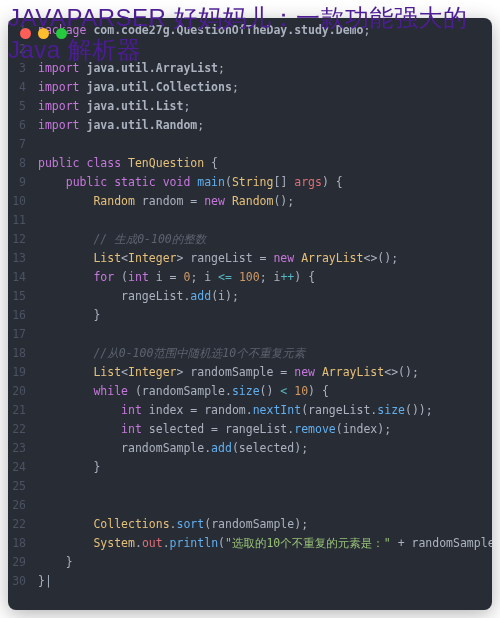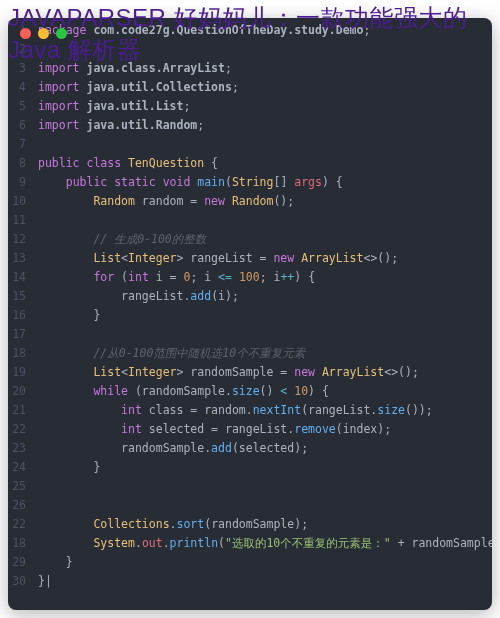--- a/index.html
+++ b/index.html
@@ -95,39 +95,39 @@
 
 <div class="editor-frame">
   <div class="window-controls">
     <div class="window-dot dot-red"></div>
     <div class="window-dot dot-yellow"></div>
     <div class="window-dot dot-green"></div>
   </div>
   <div class="code-area" id="code-container">
       <div class="code-line"><span class="line-number">1</span><span class="line-content"><span></span><span class="kw">package</span><span class="pkg"> com.code27g.QuestionOfTheDay.study.Demo</span><span class="punct">;</span></span></div>
       <div class="code-line"><span class="line-number">2</span><span class="line-content"><span></span></span></div>
-      <div class="code-line"><span class="line-number">3</span><span class="line-content"><span></span><span class="kw">import</span><span class="pkg"> java.class.ArrayList</span><span class="punct">;</span></span></div>
+      <div class="code-line"><span class="line-number">3</span><span class="line-content"><span></span><span class="kw">import</span><span class="pkg"> java.util.ArrayList</span><span class="punct">;</span></span></div>
       <div class="code-line"><span class="line-number">4</span><span class="line-content"><span></span><span class="kw">import</span><span class="pkg"> java.util.Collections</span><span class="punct">;</span></span></div>
       <div class="code-line"><span class="line-number">5</span><span class="line-content"><span></span><span class="kw">import</span><span class="pkg"> java.util.List</span><span class="punct">;</span></span></div>
       <div class="code-line"><span class="line-number">6</span><span class="line-content"><span></span><span class="kw">import</span><span class="pkg"> java.util.Random</span><span class="punct">;</span></span></div>
       <div class="code-line"><span class="line-number">7</span><span class="line-content"><span></span></span></div>
       <div class="code-line"><span class="line-number">8</span><span class="line-content"><span></span><span class="kw">public class </span><span class="type">TenQuestion</span><span class="punct"> {</span></span></div>
       <div class="code-line"><span class="line-number">9</span><span class="line-content"><span>    </span><span class="kw">public static </span><span class="kw">void </span><span class="fn">main</span><span class="punct">(</span><span class="type">String</span><span class="punct">[] </span><span class="var">args</span><span class="punct">) {</span></span></div>
       <div class="code-line"><span class="line-number">10</span><span class="line-content"><span>        </span><span class="type">Random</span><span class="punct"> random = </span><span class="kw">new </span><span class="type">Random</span><span class="punct">();</span></span></div>
       <div class="code-line"><span class="line-number">11</span><span class="line-content"><span></span></span></div>
       <div class="code-line"><span class="line-number">12</span><span class="line-content"><span>        </span><span class="cm">// 生成0-100的整数</span></span></div>
       <div class="code-line"><span class="line-number">13</span><span class="line-content"><span>        </span><span class="type">List</span><span class="punct">&lt;</span><span class="type">Integer</span><span class="punct">&gt; rangeList = </span><span class="kw">new </span><span class="type">ArrayList</span><span class="punct">&lt;&gt;();</span></span></div>
       <div class="code-line"><span class="line-number">14</span><span class="line-content"><span>        </span><span class="kw">for</span><span class="punct"> (</span><span class="kw">int</span><span class="punct"> i = </span><span class="num">0</span><span class="punct">; i </span><span class="op">&lt;=</span><span class="punct"> </span><span class="num">100</span><span class="punct">; i</span><span class="op">++</span><span class="punct">) {</span></span></div>
       <div class="code-line"><span class="line-number">15</span><span class="line-content"><span>            </span><span class="punct">rangeList.</span><span class="fn">add</span><span class="punct">(i);</span></span></div>
       <div class="code-line"><span class="line-number">16</span><span class="line-content"><span>        </span><span class="punct">}</span></span></div>
       <div class="code-line"><span class="line-number">17</span><span class="line-content"><span></span></span></div>
       <div class="code-line"><span class="line-number">18</span><span class="line-content"><span>        </span><span class="cm">//从0-100范围中随机选10个不重复元素</span></span></div>
       <div class="code-line"><span class="line-number">19</span><span class="line-content"><span>        </span><span class="type">List</span><span class="punct">&lt;</span><span class="type">Integer</span><span class="punct">&gt; randomSample = </span><span class="kw">new </span><span class="type">ArrayList</span><span class="punct">&lt;&gt;();</span></span></div>
       <div class="code-line"><span class="line-number">20</span><span class="line-content"><span>        </span><span class="kw">while</span><span class="punct"> (randomSample.</span><span class="fn">size</span><span class="punct">() </span><span class="op">&lt;</span><span class="punct"> </span><span class="num">10</span><span class="punct">) {</span></span></div>
-      <div class="code-line"><span class="line-number">21</span><span class="line-content"><span>            </span><span class="kw">int</span><span class="punct"> class = random.</span><span class="fn">nextInt</span><span class="punct">(rangeList.</span><span class="fn">size</span><span class="punct">());</span></span></div>
+      <div class="code-line"><span class="line-number">21</span><span class="line-content"><span>            </span><span class="kw">int</span><span class="punct"> index = random.</span><span class="fn">nextInt</span><span class="punct">(rangeList.</span><span class="fn">size</span><span class="punct">());</span></span></div>
       <div class="code-line"><span class="line-number">22</span><span class="line-content"><span>            </span><span class="kw">int</span><span class="punct"> selected = rangeList.</span><span class="fn">remove</span><span class="punct">(index);</span></span></div>
       <div class="code-line"><span class="line-number">23</span><span class="line-content"><span>            </span><span class="punct">randomSample.</span><span class="fn">add</span><span class="punct">(selected);</span></span></div>
       <div class="code-line"><span class="line-number">24</span><span class="line-content"><span>        </span><span class="punct">}</span></span></div>
       <div class="code-line"><span class="line-number">25</span><span class="line-content"><span></span></span></div>
       <div class="code-line"><span class="line-number">26</span><span class="line-content"><span>        </span></span></div>
       <div class="code-line"><span class="line-number">22</span><span class="line-content"><span>        </span><span class="type">Collections</span><span class="punct">.</span><span class="fn">sort</span><span class="punct">(randomSample);</span></span></div>
       <div class="code-line"><span class="line-number">18</span><span class="line-content"><span>        </span><span class="type">System</span><span class="punct">.</span><span class="var">out</span><span class="punct">.</span><span class="fn">println</span><span class="punct">(</span><span class="str">"选取的10个不重复的元素是："</span><span class="punct"> + randomSample);</span></span></div>
       <div class="code-line"><span class="line-number">29</span><span class="line-content"><span>    </span><span class="punct">}</span></span></div>
       <div class="code-line"><span class="line-number">30</span><span class="line-content"><span></span><span class="punct">}|</span></span></div>
     </div>

